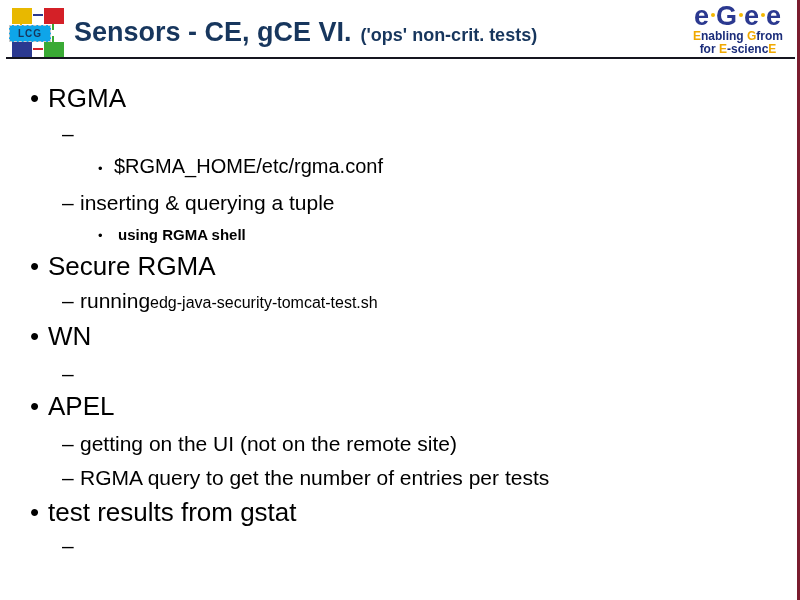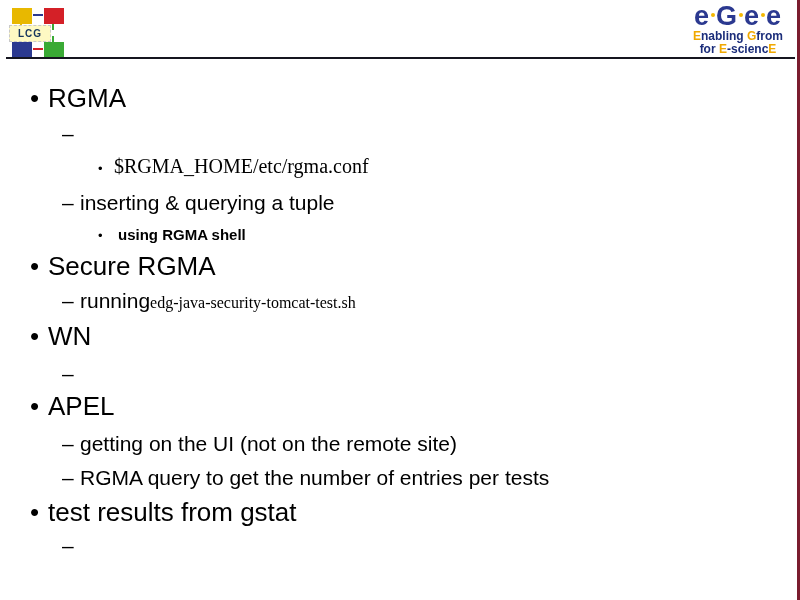--- a/index.html
+++ b/index.html
@@ -21,42 +21,42 @@
   .lcg-logo{position:absolute;left:6px;top:6px;width:68px;height:56px;}
   .lcg-sq{position:absolute;width:20px;height:16px;}
   .lcg-yellow{left:6px;top:2px;background:#E8B800;}
   .lcg-red{left:38px;top:2px;background:#D42027;}
   .lcg-blue{left:6px;top:36px;background:#2B3990;}
   .lcg-green{left:38px;top:36px;background:#3AAA35;}
   .lcg-con-top{position:absolute;left:27px;top:8px;width:10px;border-top:2px dashed #2B3990;}
   .lcg-con-bottom{position:absolute;left:27px;top:42px;width:10px;border-top:2px dashed #D42027;}
   .lcg-con-left{position:absolute;left:14px;top:18px;height:18px;border-left:2px dashed #E8B800;}
   .lcg-con-right{position:absolute;left:46px;top:18px;height:18px;border-left:2px dashed #3AAA35;}
-  .lcg-label{position:absolute;left:3px;top:19px;width:40px;height:15px;background:#fef9c3;
+  .lcg-label{position:absolute;left:3px;top:19px;width:40px;height:15px;background:#0ea5e9;
     border:1px dashed #c9c9c9;display:flex;align-items:center;justify-content:center;
     font-size:10px;font-weight:bold;letter-spacing:1px;color:#17365D;}
   
   .egee-logo{position:absolute;right:8px;top:3px;width:108px;text-align:center;}
   .egee-word{font-weight:bold;font-size:27px;line-height:27px;color:#2B3990;letter-spacing:1px;}
   .egee-dot{display:inline-block;width:4px;height:4px;border-radius:50%;background:#F5B800;vertical-align:8px;margin:0 1px;}
   .egee-tag{font-size:12px;line-height:13px;font-weight:bold;color:#1B2D7A;white-space:nowrap;}
   .egee-orange{color:#F0A800;}
   
   .right-border{position:absolute;right:0;top:0;width:3px;height:600px;background:#7A1C2E;}
   
   .body{position:absolute;left:0;top:60px;width:790px;padding-top:22px;}
   .line{display:flex;align-items:baseline;white-space:nowrap;}
   .bul{flex:0 0 auto;display:inline-block;}
   .l1{padding-left:30px;font-size:26px;line-height:32px;}
   .l1 .bul{width:18px;}
   .l2{padding-left:62px;font-size:21px;line-height:28px;}
   .l2 .bul{width:18px;font-size:21px;}
   .l3{padding-left:98px;font-size:20px;line-height:26px;}
   .l3 .bul{width:16px;font-size:13px;}
-  .code{font-family:Liberation Serif, serif;text-align:right;}
+  .code{font-family:Liberation Sans, sans-serif;text-align:right;}
   .l2 .code{font-size:16px;}
   .l3 .code{font-size:20px;}
   .l3-sans{font-size:15px;font-weight:bold;line-height:24px;}
   .l3-sans .bul{width:20px;font-weight:normal;}
 </style>
 </head>
 <body>
 
 <div class="slide">
 
@@ -67,20 +67,21 @@
       <div class="lcg-sq lcg-red"></div>
       <div class="lcg-sq lcg-blue"></div>
       <div class="lcg-sq lcg-green"></div>
       <div class="lcg-con-top"></div>
       <div class="lcg-con-bottom"></div>
       <div class="lcg-con-left"></div>
       <div class="lcg-con-right"></div>
       <div class="lcg-label">LCG</div>
     </div>
 
+    <h1 class="title"><span class="main-title">Sensors - CE, gCE VI.</span><span class="sub-title">('ops' non-crit. tests)</span></h1>
 
     <div class="egee-logo">
       <div class="egee-word"><span>e</span><span class="egee-dot"></span><span>G</span><span class="egee-dot"></span><span>e</span><span class="egee-dot"></span><span>e</span></div>
       <div class="egee-tag"><span class="egee-orange">E</span><span>nabling </span><span class="egee-orange">G</span><span>from</span></div>
       <div class="egee-tag"><span>for </span><span class="egee-orange">E</span><span>-scienc</span><span class="egee-orange">E</span></div>
     </div>
 
     <div class="header-rule"></div>
   </div>
 

